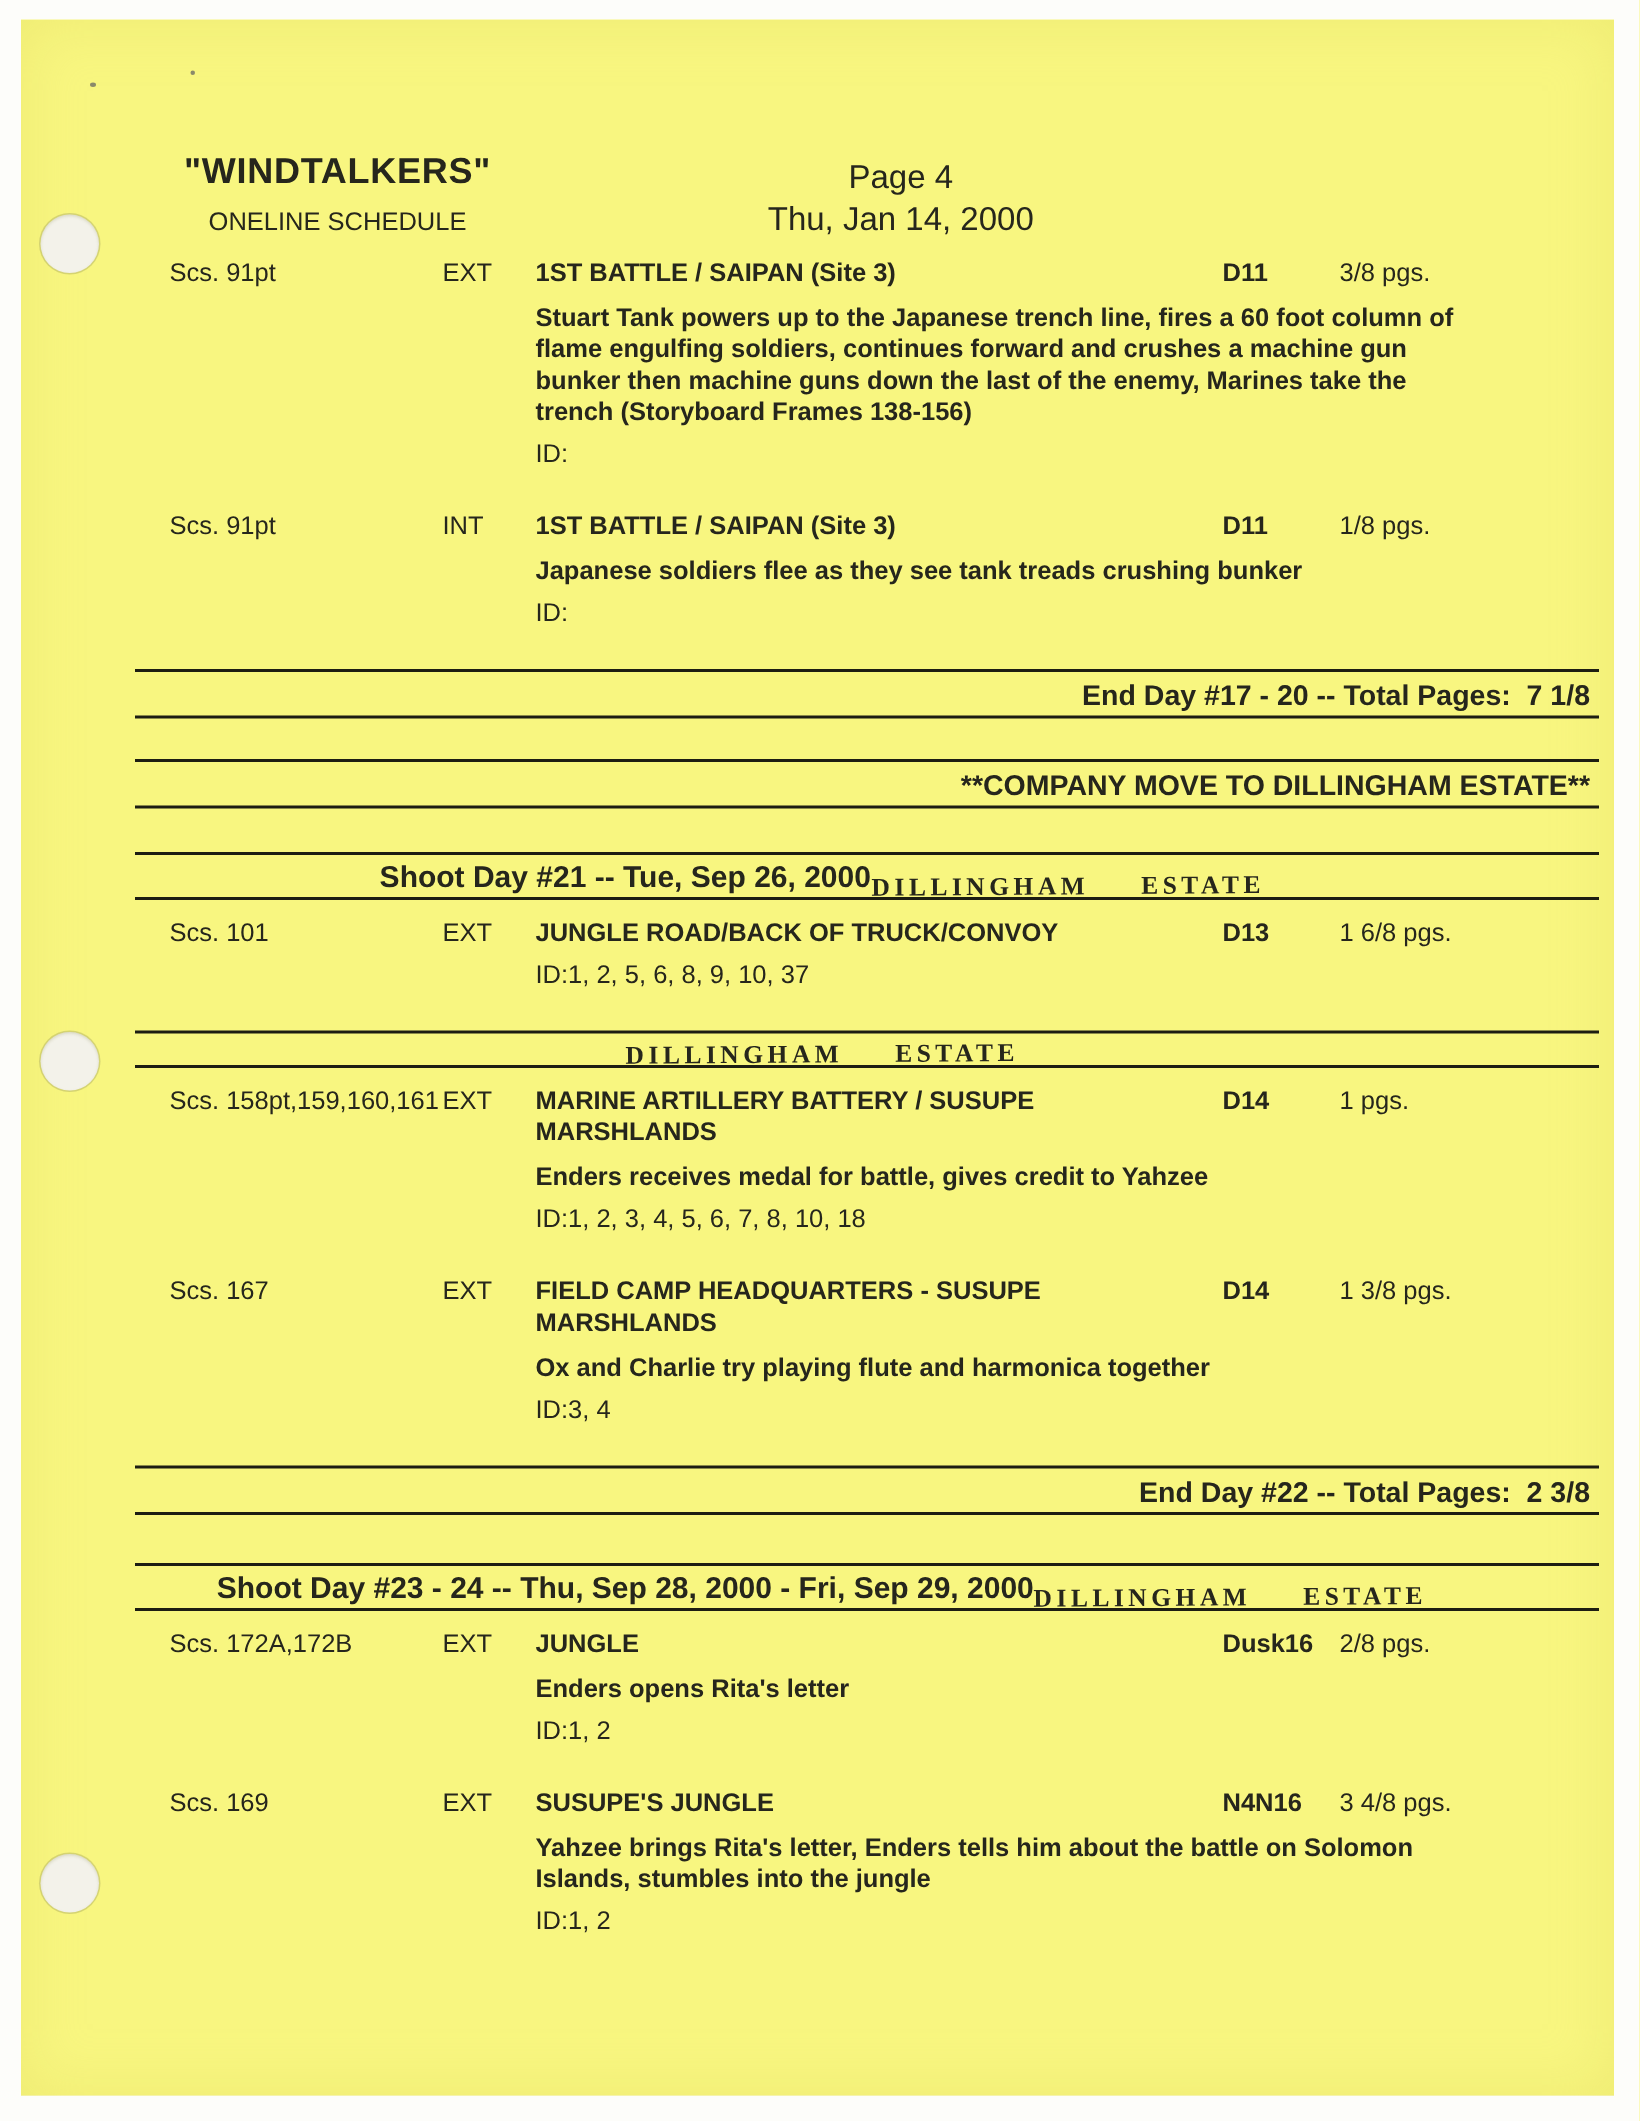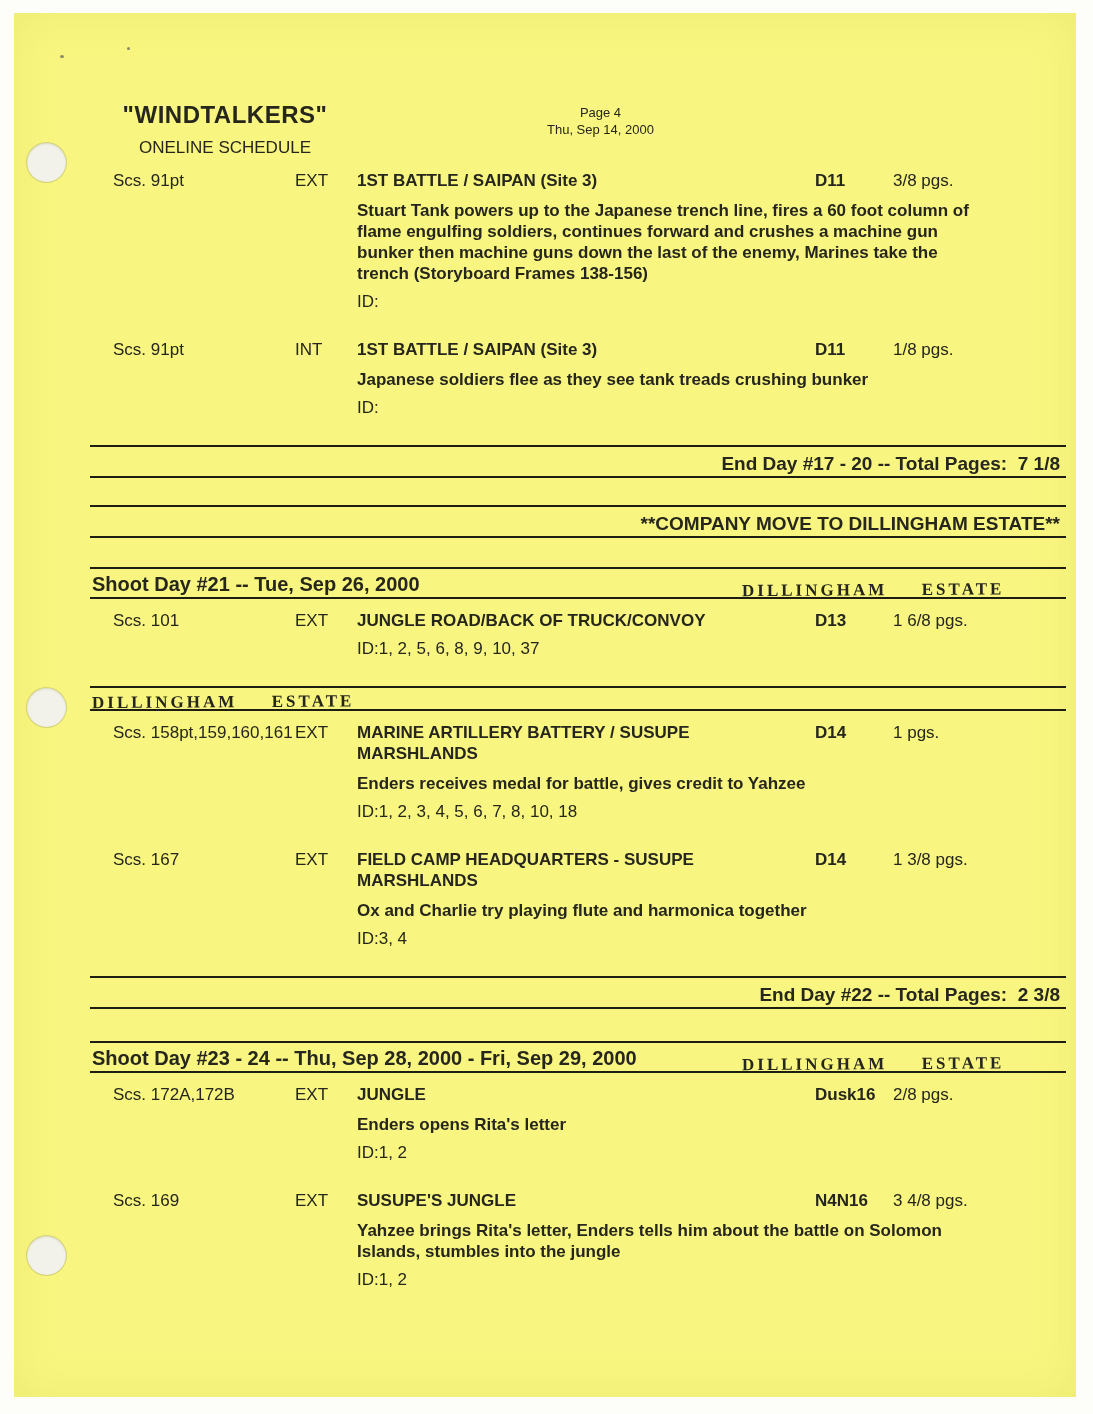--- a/index.html
+++ b/index.html
@@ -28,21 +28,21 @@
   .content {
     position:absolute; left:76px; top:0;
     width:976px; height:100%;
   }
   
   .doc-header { display:grid; grid-template-columns:270px 1fr 225px; padding-top:88px; }
   .dh-left { display:flex; gap:34px; align-items:flex-end; padding-left:17px; padding-bottom:2px; font-size:17px; }
   .dh-center { text-align:center; }
   .doc-title { font-size:24px; font-weight:bold; letter-spacing:.5px; }
   .doc-sub { font-size:17px; margin-top:9px; }
-  .dh-right { text-align:center; font-size:13px; padding-top:4px; }
+  .dh-right { text-align:center; font-size:22px; padding-top:4px; }
   .dh-right .page-no { margin-bottom:2px; }
   
   .scene {
     display:grid;
     grid-template-columns:205px 42px 20px 458px 78px 1fr;
     font-size:17px; line-height:21px;
     margin-bottom:27px;
   }
   .s-scs { grid-column:1; grid-row:1; padding-left:23px; }
   .s-ie  { grid-column:2; grid-row:1; font-weight:normal; }
@@ -56,21 +56,21 @@
     border-top:2px solid #1d1d12;
     border-bottom:2px solid #1d1d12;
     text-align:right;
     font-weight:bold; font-size:19px;
     padding:6px 6px 1px 0;
     white-space:pre-wrap;
   }
   .day-header {
     border-top:2px solid #1d1d12;
     border-bottom:2px solid #1d1d12;
-    display:flex; justify-content:space-between; align-items:flex-end;
+    display:flex; justify-content:center; align-items:flex-end;
     font-size:20px; padding:4px 0 1px 2px;
   }
   .day-title { font-weight:bold; }
   .handwrite {
     font-family:cursive;
     font-size:17px; font-weight:600;
     letter-spacing:3px; word-spacing:10px;
     white-space:pre;
     padding-right:62px;
     transform:rotate(-.4deg);
@@ -95,21 +95,21 @@
 
   <div class="content">
 
     <div class="doc-header">
       <div class="dh-center">
         <div class="doc-title">"WINDTALKERS"</div>
         <div class="doc-sub">ONELINE SCHEDULE</div>
       </div>
       <div class="dh-right">
         <div class="page-no">Page 4</div>
-        <div>Thu, Sep 14, 2000</div>
+        <div>Thu, Jan 14, 2000</div>
       </div>
     </div>
 
     <div class="scene first-scene">
       <div class="s-scs">Scs. 91pt</div>
       <div class="s-ie">EXT</div>
       <div class="s-title">1ST BATTLE / SAIPAN (Site 3)</div>
       <div class="s-day">D11</div>
       <div class="s-pages">3/8 pgs.</div>
       <div class="s-desc">Stuart Tank powers up to the Japanese trench line, fires a 60 foot column of flame engulfing soldiers, continues forward and crushes a machine gun bunker then machine guns down the last of the enemy, Marines take the trench (Storyboard Frames 138-156)</div>

